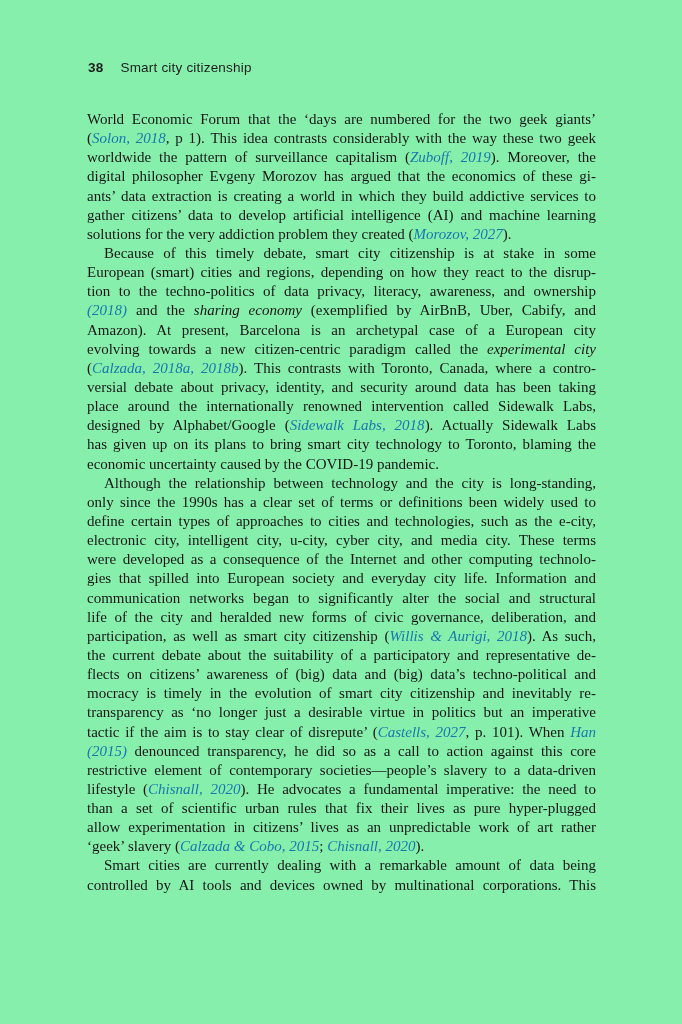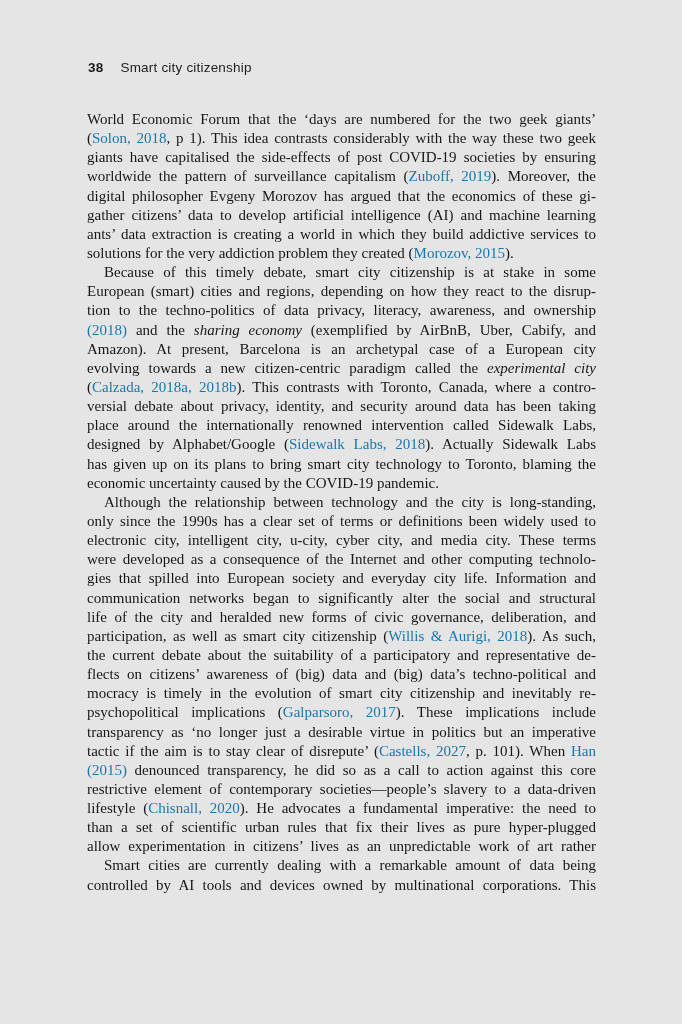--- a/index.html
+++ b/index.html
@@ -4,21 +4,21 @@
 <style>
   html, body {
     margin: 0;
     padding: 0;
     background: #ffffff;
   }
   .page {
     position: relative;
     width: 682px;
     height: 1024px;
-    background: #e5e5e5;
+    background: #86efac;
     overflow: hidden;
   }
   .running-head {
     position: absolute;
     left: 88px;
     top: 60px;
     font-family: "Liberation Sans", sans-serif;
     font-size: 13.5px;
     color: #1d1d1d;
     letter-spacing: 0.2px;
@@ -46,68 +46,69 @@
   .line.end {
     text-align-last: left;
     -moz-text-align-last: left;
   }
   .line.indent {
     text-indent: 17px;
   }
   .cite {
     color: var(--cite-color, #1878ad);
     cursor: pointer;
+    font-style: italic;
   }
   .ital {
     font-style: italic;
   }
 </style>
 </head>
 <body>
 
 <div class="page">
   <div class="running-head">
     <span class="pagenum">38</span><span class="runtitle">Smart city citizenship</span>
   </div>
   <div class="body-text" style="color: rgb(23, 23, 23);">
       <div class="line"><span>World Economic Forum that the ‘days are numbered for the two geek giants’</span></div>
       <div class="line"><span>(</span><span class="cite">Solon, 2018</span><span>, p 1). This idea contrasts considerably with the way these two geek</span></div>
-      <div class="line"><span>giants have capitalised the side-effects of post COVID-19 societies by ensuring</span></div>
       <div class="line"><span>worldwide the pattern of surveillance capitalism (</span><span class="cite">Zuboff, 2019</span><span>). Moreover, the</span></div>
       <div class="line"><span>digital philosopher Evgeny Morozov has argued that the economics of these gi-</span></div>
+      <div class="line"><span>ants’ data extraction is creating a world in which they build addictive services to</span></div>
       <div class="line"><span>gather citizens’ data to develop artificial intelligence (AI) and machine learning</span></div>
-      <div class="line"><span>ants’ data extraction is creating a world in which they build addictive services to</span></div>
-      <div class="line end"><span>solutions for the very addiction problem they created (</span><span class="cite">Morozov, 2015</span><span>).</span></div>
+      <div class="line end"><span>solutions for the very addiction problem they created (</span><span class="cite">Morozov, 2027</span><span>).</span></div>
       <div class="line indent"><span>Because of this timely debate, smart city citizenship is at stake in some</span></div>
       <div class="line"><span>European (smart) cities and regions, depending on how they react to the disrup-</span></div>
       <div class="line"><span>tion to the techno-politics of data privacy, literacy, awareness, and ownership</span></div>
       <div class="line"><span class="cite">(2018)</span><span> and the </span><span class="ital">sharing economy</span><span> (exemplified by AirBnB, Uber, Cabify, and</span></div>
       <div class="line"><span>Amazon). At present, Barcelona is an archetypal case of a European city</span></div>
       <div class="line"><span>evolving towards a new citizen-centric paradigm called the </span><span class="ital">experimental city</span></div>
       <div class="line"><span>(</span><span class="cite">Calzada, 2018a, 2018b</span><span>). This contrasts with Toronto, Canada, where a contro-</span></div>
       <div class="line"><span>versial debate about privacy, identity, and security around data has been taking</span></div>
       <div class="line"><span>place around the internationally renowned intervention called Sidewalk Labs,</span></div>
       <div class="line"><span>designed by Alphabet/Google (</span><span class="cite">Sidewalk Labs, 2018</span><span>). Actually Sidewalk Labs</span></div>
       <div class="line"><span>has given up on its plans to bring smart city technology to Toronto, blaming the</span></div>
       <div class="line end"><span>economic uncertainty caused by the COVID-19 pandemic.</span></div>
       <div class="line indent"><span>Although the relationship between technology and the city is long-standing,</span></div>
       <div class="line"><span>only since the 1990s has a clear set of terms or definitions been widely used to</span></div>
+      <div class="line"><span>define certain types of approaches to cities and technologies, such as the e-city,</span></div>
       <div class="line"><span>electronic city, intelligent city, u-city, cyber city, and media city. These terms</span></div>
       <div class="line"><span>were developed as a consequence of the Internet and other computing technolo-</span></div>
       <div class="line"><span>gies that spilled into European society and everyday city life. Information and</span></div>
       <div class="line"><span>communication networks began to significantly alter the social and structural</span></div>
       <div class="line"><span>life of the city and heralded new forms of civic governance, deliberation, and</span></div>
       <div class="line"><span>participation, as well as smart city citizenship (</span><span class="cite">Willis &amp; Aurigi, 2018</span><span>). As such,</span></div>
       <div class="line"><span>the current debate about the suitability of a participatory and representative de-</span></div>
       <div class="line"><span>flects on citizens’ awareness of (big) data and (big) data’s techno-political and</span></div>
       <div class="line"><span>mocracy is timely in the evolution of smart city citizenship and inevitably re-</span></div>
-      <div class="line"><span>psychopolitical implications (</span><span class="cite">Galparsoro, 2017</span><span>). These implications include</span></div>
       <div class="line"><span>transparency as ‘no longer just a desirable virtue in politics but an imperative</span></div>
       <div class="line"><span>tactic if the aim is to stay clear of disrepute’ (</span><span class="cite">Castells, 2027</span><span>, p. 101). When </span><span class="cite">Han</span></div>
       <div class="line"><span class="cite">(2015)</span><span> denounced transparency, he did so as a call to action against this core</span></div>
       <div class="line"><span>restrictive element of contemporary societies—people’s slavery to a data-driven</span></div>
       <div class="line"><span>lifestyle (</span><span class="cite">Chisnall, 2020</span><span>). He advocates a fundamental imperative: the need to</span></div>
       <div class="line"><span>than a set of scientific urban rules that fix their lives as pure hyper-plugged</span></div>
       <div class="line"><span>allow experimentation in citizens’ lives as an unpredictable work of art rather</span></div>
+      <div class="line end"><span>‘geek’ slavery (</span><span class="cite">Calzada &amp; Cobo, 2015</span><span>; </span><span class="cite">Chisnall, 2020</span><span>).</span></div>
       <div class="line indent"><span>Smart cities are currently dealing with a remarkable amount of data being</span></div>
       <div class="line"><span>controlled by AI tools and devices owned by multinational corporations. This</span></div>
     </div>
 </div>
 
 </body></html>

